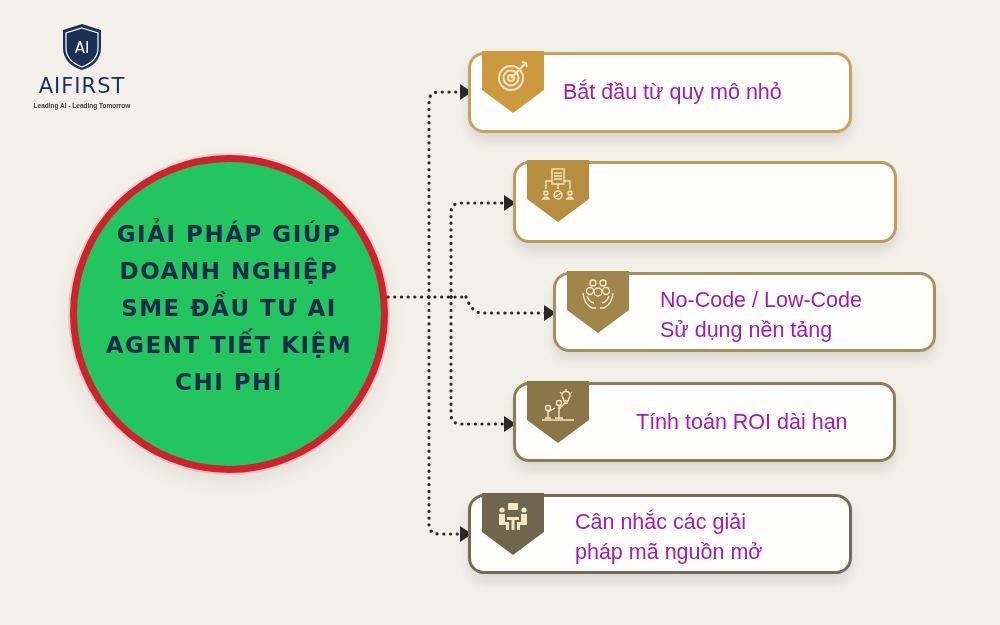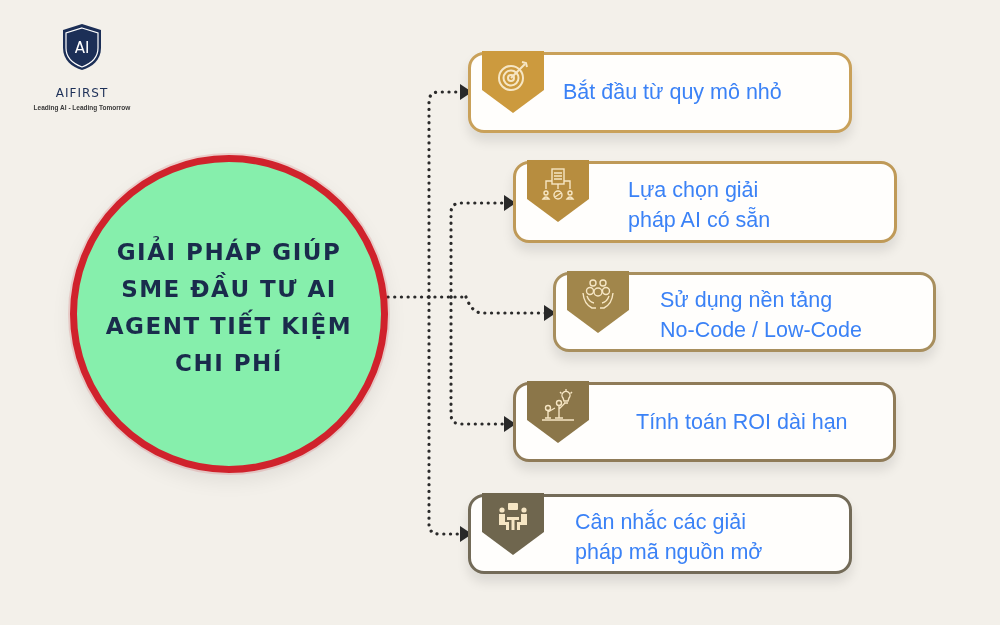--- a/index.html
+++ b/index.html
@@ -3,26 +3,26 @@
 <meta charset="utf-8">
 <style>
   html, body { margin: 0; padding: 0; }
   body {
     width: 1000px; height: 625px; position: relative; overflow: hidden;
     background: #f3f0ea;
     font-family: "Liberation Sans", "DejaVu Sans", sans-serif;
   }
   .logo { position: absolute; left: 22px; top: 22px; width: 120px; text-align: center; }
   .logo svg { display: block; margin: 0 auto; }
-  .logo-name { font-size: 12px; letter-spacing: 1px; color: #1c2f57; margin-top: 14px; font-family: "DejaVu Sans", sans-serif; }
+  .logo-name { font-size: 21px; letter-spacing: 1px; color: #1c2f57; margin-top: 2px; font-family: "DejaVu Sans", sans-serif; }
   .logo-tag { font-size: 6.5px; font-weight: bold; color: #3a3a3a; margin-top: 4px; white-space: nowrap; }
 
   .hub {
     position: absolute; left: 70px; top: 155px; width: 304px; height: 304px;
-    border-radius: 50%; background: #86efac; border: 7px solid #d0222c;
+    border-radius: 50%; background: #22c55e; border: 7px solid #d0222c;
     box-shadow: 0 0 0 2px rgba(208,34,44,0.15), 0 8px 20px rgba(0,0,0,0.08);
     display: flex; align-items: center; justify-content: center;
   }
   .hub-title {
     width: 250px; text-align: center; color: #1a2b4c;
     font-family: "DejaVu Sans", sans-serif; font-weight: bold;
     font-size: 23px; line-height: 37px; letter-spacing: 1.5px;
     margin-top: -12px;
   }
 
@@ -33,21 +33,21 @@
     box-shadow: 0 8px 12px rgba(0,0,0,0.10);
     box-sizing: border-box;
   }
   .badge {
     position: absolute; top: -4px; left: 11px; width: 62px; height: 62px;
     clip-path: polygon(0 0, 100% 0, 100% 63%, 50% 100%, 0 63%);
     display: flex; align-items: flex-start; justify-content: center;
   }
   .badge svg { margin-top: 7px; }
   .card-text {
-    position: absolute; color: #3b82f6; font-size: 21.5px; line-height: 30px;
+    position: absolute; color: #a21caf; font-size: 21.5px; line-height: 30px;
   }
 </style>
 </head>
 <body>
 
 <div class="logo">
   <svg width="46" height="50" viewBox="0 0 46 50">
     <path d="M23 2 L42 8 L42 26 C42 38 33 45 23 48 C13 45 4 38 4 26 L4 8 Z" fill="#1c2f57"></path>
     <path d="M23 6 L39 11 L39 26 C39 36 31 42 23 45 C15 42 7 36 7 26 L7 11 Z" fill="none" stroke="#ffffff" stroke-width="1.2"></path>
     <text x="23" y="31" text-anchor="middle" fill="#ffffff" font-size="15" font-family="DejaVu Sans, sans-serif">AI</text>
@@ -74,20 +74,21 @@
     <polygon points="504,195 516,203 504,211"></polygon>
     <polygon points="544,305 556,313 544,321"></polygon>
     <polygon points="504,416 516,424 504,432"></polygon>
     <polygon points="460,526 472,534 460,542"></polygon>
   </g>
 </svg>
 
 <div class="hub">
   <div class="hub-title">
     <div>GIẢI PHÁP GIÚP</div>
+    <div>DOANH NGHIỆP</div>
     <div>SME ĐẦU TƯ AI</div>
     <div>AGENT TIẾT KIỆM</div>
     <div>CHI PHÍ</div>
   </div>
 </div>
 
 <div class="card" style="left:468px; top:52px; width:384px; height:81px; border-color:#c9a15a;">
   <div class="badge" style="background:#cc9a3e;">
     <svg width="36" height="36" viewBox="0 0 36 36" fill="none" stroke="#f6e6c4" stroke-width="2">
       <circle cx="16" cy="20" r="12"></circle>
@@ -109,43 +110,39 @@
       <path d="M14 6 H22 M14 9 H22 M14 12 H22"></path>
       <path d="M12 14 H6 V22 M24 14 H30 V22 M18 17 V22"></path>
       <circle cx="6" cy="26" r="2"></circle>
         <path d="M3 32 Q6 28 9 32 Z"></path>
       <circle cx="18" cy="28" r="4"></circle>
         <path d="M15 30 L21 26"></path>
       <circle cx="30" cy="26" r="2"></circle>
         <path d="M27 32 Q30 28 33 32 Z"></path>
     </svg>
   </div>
-  <div class="card-text" style="left:112px; top:11px;">
-    <div>Lựa chọn giải</div>
-    <div>pháp AI có sẵn</div>
-  </div>
 </div>
 
 <div class="card" style="left:553px; top:272px; width:383px; height:80px; border-color:#a88f5e;">
   <div class="badge" style="background:#a1864b;">
     <svg width="36" height="36" viewBox="0 0 36 36" fill="none" stroke="#f6e6c4" stroke-width="1.4">
       <circle cx="13" cy="5" r="3"></circle>
         <circle cx="23" cy="5" r="3"></circle>
       <circle cx="18" cy="14" r="4"></circle>
       <circle cx="10" cy="13" r="3.5"></circle>
         <circle cx="26" cy="13" r="3.5"></circle>
       <path d="M3 15 Q4 26 12 30 L16 30"></path>
       <path d="M33 15 Q32 26 24 30 L20 30"></path>
       <path d="M7 18 Q9 24 14 25"></path>
         <path d="M29 18 Q27 24 22 25"></path>
     </svg>
   </div>
   <div class="card-text" style="left:104px; top:10px;">
+    <div>No-Code / Low-Code</div>
     <div>Sử dụng nền tảng</div>
-    <div>No-Code / Low-Code</div>
   </div>
 </div>
 
 <div class="card" style="left:513px; top:382px; width:383px; height:80px; border-color:#8f7b58;">
   <div class="badge" style="background:#8b7649;">
     <svg width="36" height="36" viewBox="0 0 36 36" fill="none" stroke="#f6e6c4" stroke-width="1.4">
       <path d="M26 1 V3 M20 4 L21.5 5.5 M32 4 L30.5 5.5"></path>
       <path d="M23 10 A4 4 0 1 1 29 10 L28 13 H24 Z"></path>
       <path d="M24 15 H28"></path>
       <circle cx="19" cy="15" r="2.5"></circle>

